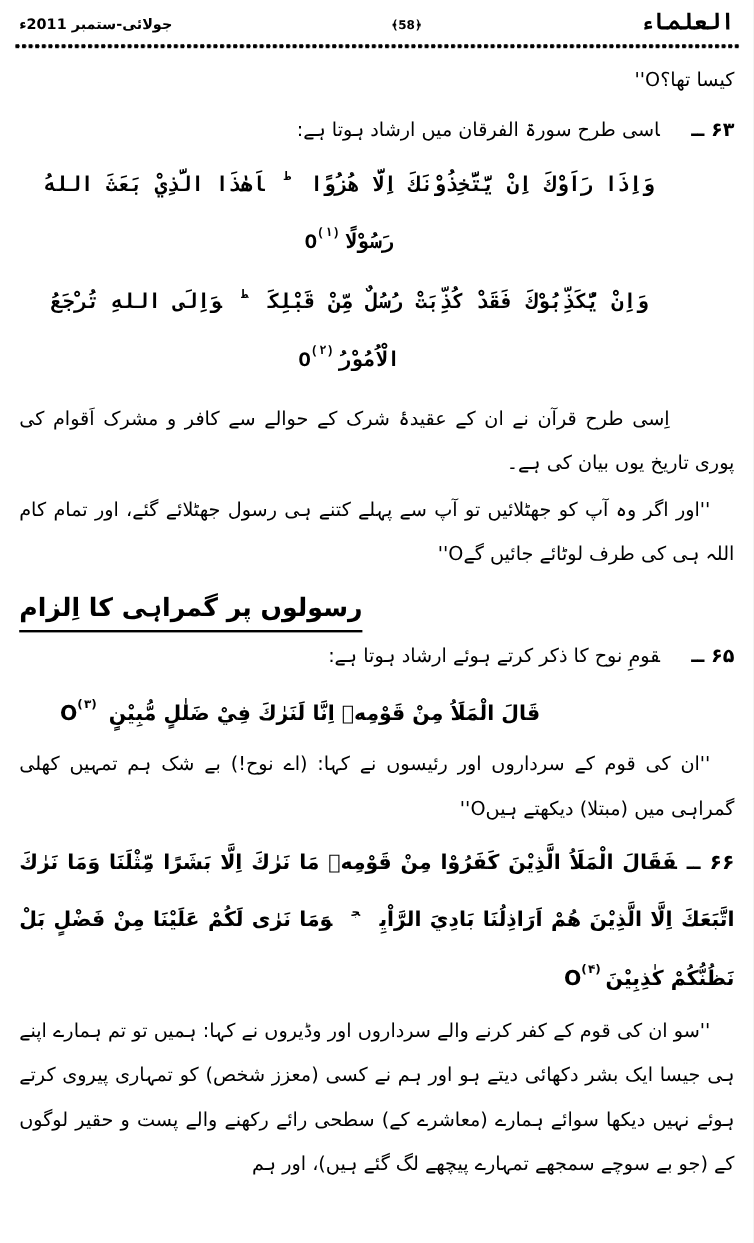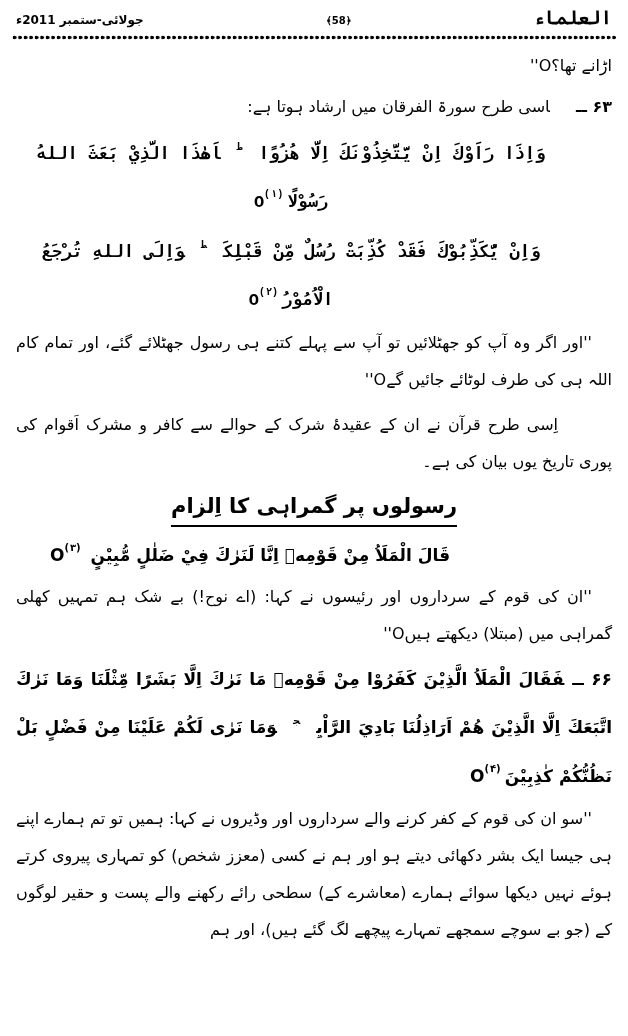--- a/index.html
+++ b/index.html
@@ -30,56 +30,57 @@
   .fragment{text-align:right;line-height:32px;margin-top:8px;}
   .item{margin-top:6px;}
   .num{font-weight:bold;margin-left:26px;white-space:nowrap;}
   .verse{font-weight:bold;font-size:17px;line-height:40px;text-align:center;margin:3px 0;}
   .vshift{padding-right:46px;font-family:Liberation Mono, monospace;}
   .vshift3{padding-right:128px;}
   .waqf{font-size:10px;vertical-align:9px;margin:0 16px;}
   .ref{font-size:10px;vertical-align:10px;margin-right:3px;white-space:nowrap;letter-spacing:1px;}
   .trans{text-indent:20px;margin-top:2px;}
   .para{text-indent:54px;margin-top:8px;}
-  .heading{margin:14px 0 10px 0;text-align:center;font-size:21px;font-weight:bold;}
+  .heading{margin:14px 0 10px 0;text-align:left;font-size:21px;font-weight:bold;}
   .heading-text{border-bottom:2.5px solid #000;padding-bottom:7px;}
   .verse66{text-align:justify;line-height:42px;margin-top:6px;}
   .num66{font-weight:bold;margin-left:8px;white-space:nowrap;}
 </style>
 </head>
 <body>
 
 <div class="page">
 
   <header class="hdr">
     <span class="hdr-title">العلماء</span>
     <span class="hdr-page">﴾58﴿</span>
     <span class="hdr-issue">جولائی-ستمبر 2011ء</span>
   </header>
 
   <div class="dotted-rule"></div>
 
   <main class="body">
 
-    <p class="urdu fragment">اڑانے تھا؟O''</p>
+    <p class="urdu fragment">کیسا تھا؟O''</p>
 
     <p class="urdu item"><span class="num">۶۳ ــ</span><span>اسی طرح سورۃ الفرقان میں ارشاد ہوتا ہے:</span></p>
 
     <p class="verse vshift"><span>وَاِذَا رَاَوْكَ اِنْ يَّتَّخِذُوْنَكَ اِلَّا هُزُوًا</span><span class="waqf">ط</span><span>اَهٰذَا الَّذِيْ بَعَثَ اللهُ رَسُوْلًاO</span><span class="ref">(۱)</span></p>
 
 
 
     <p class="verse vshift"><span>وَاِنْ يُّكَذِّبُوْكَ فَقَدْ كُذِّبَتْ رُسُلٌ مِّنْ قَبْلِكَ</span><span class="waqf">ط</span><span>وَاِلَى اللهِ تُرْجَعُ الْاُمُوْرُO</span><span class="ref">(۲)</span></p>
 
+    <p class="urdu para">اِسی طرح قرآن نے ان کے عقیدۂ شرک کے حوالے سے کافر و مشرک اَقوام کی پوری تاریخ یوں بیان کی ہے۔</p>
+
     <p class="urdu trans">''اور اگر وہ آپ کو جھٹلائیں تو آپ سے پہلے کتنے ہی رسول جھٹلائے گئے، اور تمام کام اللہ ہی کی طرف لوٹائے جائیں گےO''</p>
-
-    <p class="urdu para">اِسی طرح قرآن نے ان کے عقیدۂ شرک کے حوالے سے کافر و مشرک اَقوام کی پوری تاریخ یوں بیان کی ہے۔</p>
 
     <h2 class="heading"><span class="heading-text">رسولوں پر گمراہی کا اِلزام</span></h2>
 
+    <p class="urdu item"><span class="num">۶۵ ــ</span><span>قومِ نوح کا ذکر کرتے ہوئے ارشاد ہوتا ہے:</span></p>
 
     <p class="verse vshift3"><span>قَالَ الْمَلَاُ مِنْ قَوْمِهٖ اِنَّا لَنَرٰكَ فِيْ ضَلٰلٍ مُّبِيْنٍ O</span><span class="ref">(۳)</span></p>
 
     <p class="urdu trans">''ان کی قوم کے سرداروں اور رئیسوں نے کہا: (اے نوح!) بے شک ہم تمہیں کھلی گمراہی میں (مبتلا) دیکھتے ہیںO''</p>
 
     <p class="verse verse66"><span class="num66">۶۶ ــ</span><span>فَقَالَ الْمَلَاُ الَّذِيْنَ كَفَرُوْا مِنْ قَوْمِهٖ مَا نَرٰكَ اِلَّا بَشَرًا مِّثْلَنَا وَمَا نَرٰكَ اتَّبَعَكَ اِلَّا الَّذِيْنَ هُمْ اَرَاذِلُنَا بَادِيَ الرَّاْيِ</span><span class="waqf">ج</span><span>وَمَا نَرٰى لَكُمْ عَلَيْنَا مِنْ فَضْلٍ بَلْ نَظُنُّكُمْ كٰذِبِيْنَO</span><span class="ref">(۴)</span></p>
 
     <p class="urdu trans">''سو ان کی قوم کے کفر کرنے والے سرداروں اور وڈیروں نے کہا: ہمیں تو تم ہمارے اپنے ہی جیسا ایک بشر دکھائی دیتے ہو اور ہم نے کسی (معزز شخص) کو تمہاری پیروی کرتے ہوئے نہیں دیکھا سوائے ہمارے (معاشرے کے) سطحی رائے رکھنے والے پست و حقیر لوگوں کے (جو بے سوچے سمجھے تمہارے پیچھے لگ گئے ہیں)، اور ہم</p>
 
   </main>

